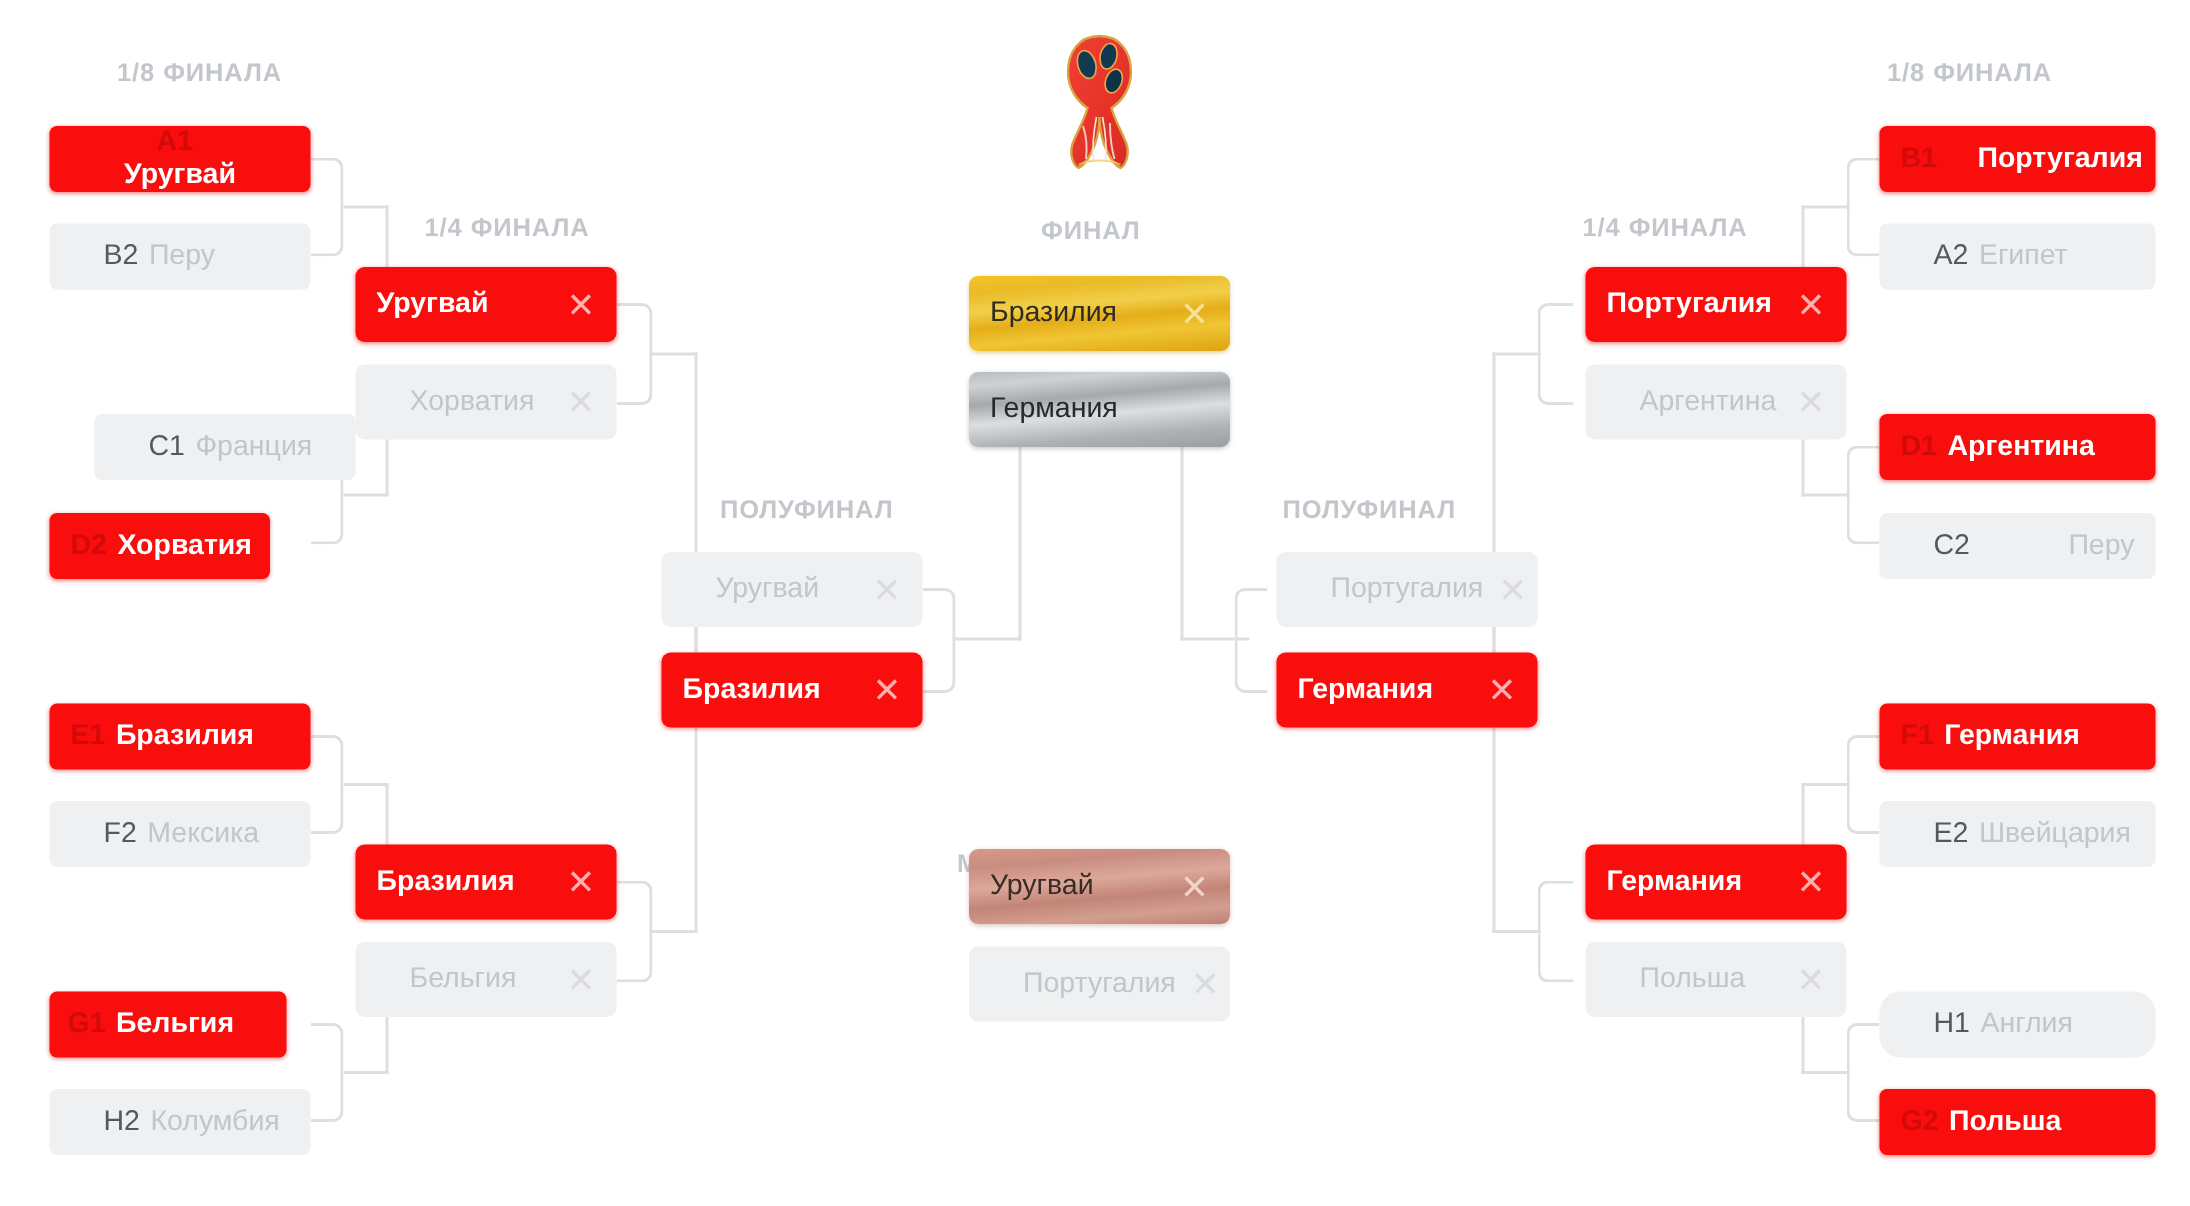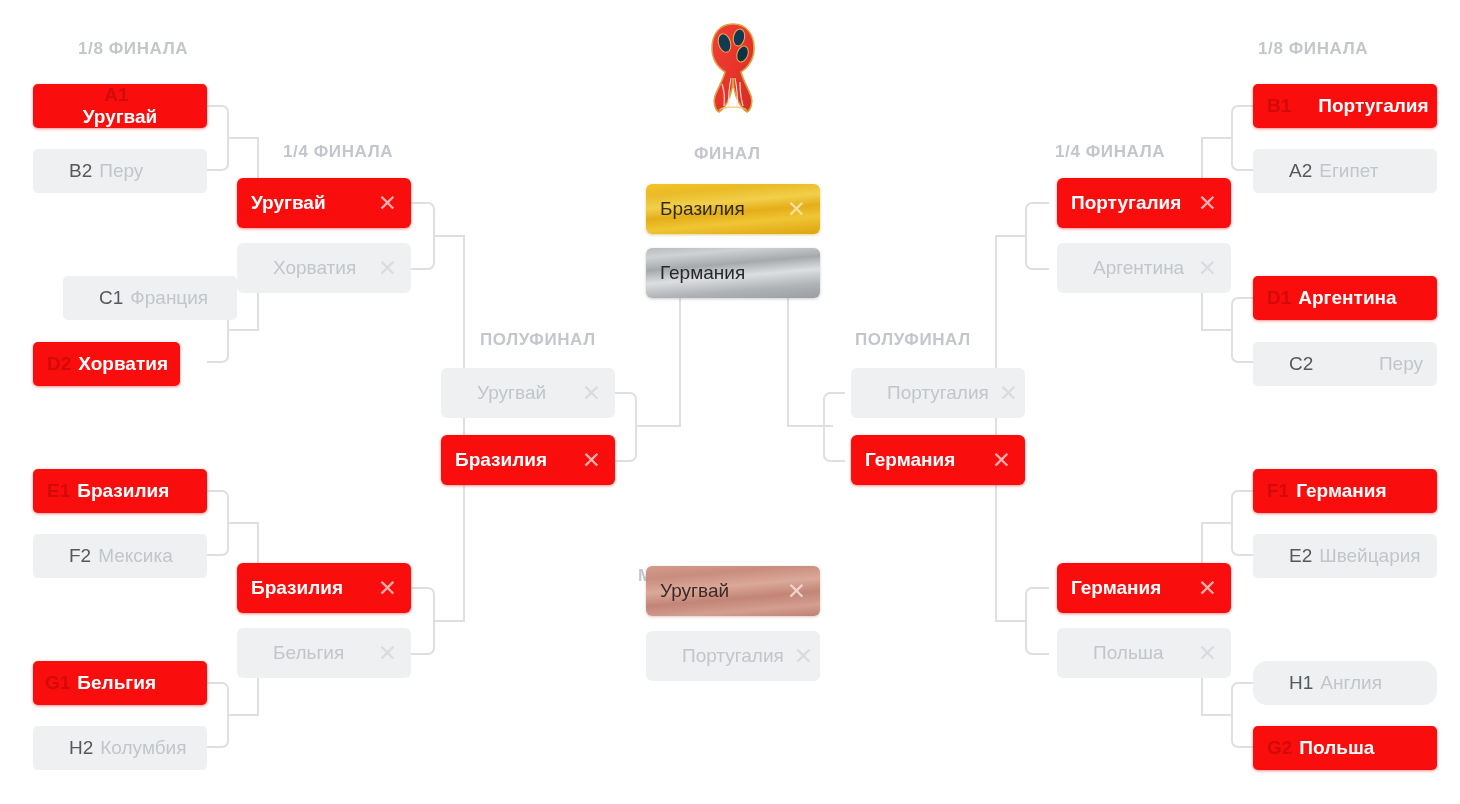--- a/index.html
+++ b/index.html
@@ -274,21 +274,21 @@
 
   <div class="box red" style="left:33px; top:469px; width:174px;">
     <span class="seed">E1</span>
     <span class="team">Бразилия</span>
   </div>
   <div class="box grey" style="left:33px; top:534px; width:174px;">
     <span class="seed">F2</span>
     <span class="team">Мексика</span>
   </div>
 
-  <div class="box red" style="left:33px; top:661px; width:174px;padding-left:12px;">
+  <div class="box red" style="left:33px; top:661px; width:158px;padding-left:12px;">
     <span class="seed">G1</span>
     <span class="team">Бельгия</span>
   </div>
   <div class="box grey" style="left:33px; top:726px; width:174px;">
     <span class="seed">H2</span>
     <span class="team">Колумбия</span>
   </div>
 
   <div class="box red tall" style="left:237px; top:178px; width:174px;">
     <span class="team">Уругвай</span>

